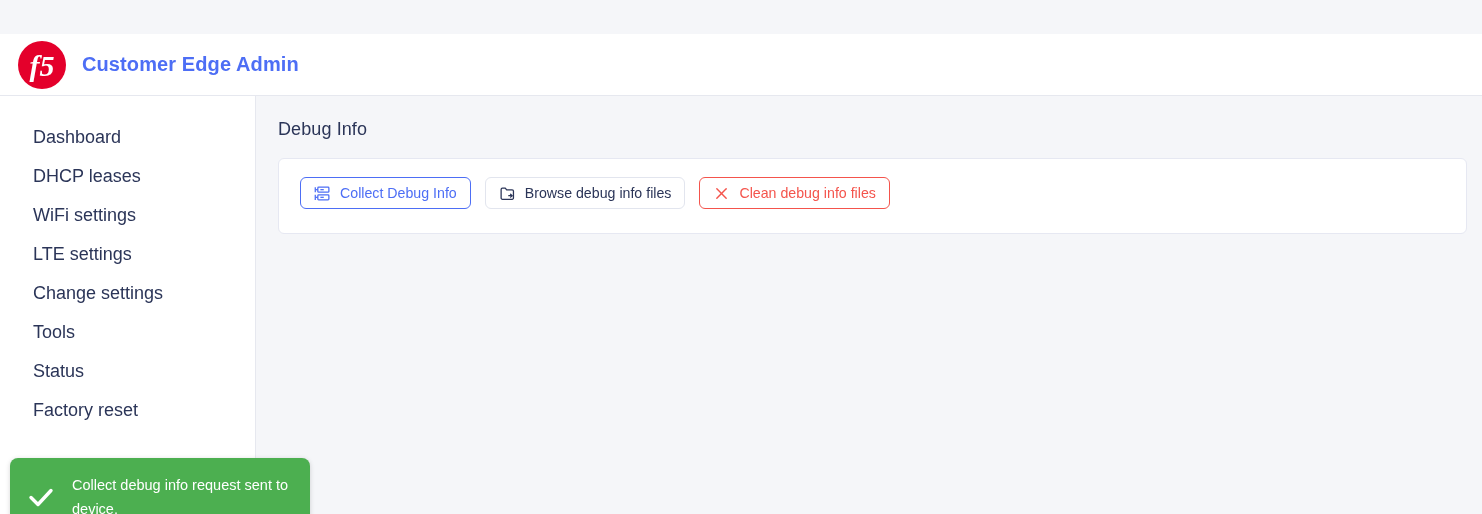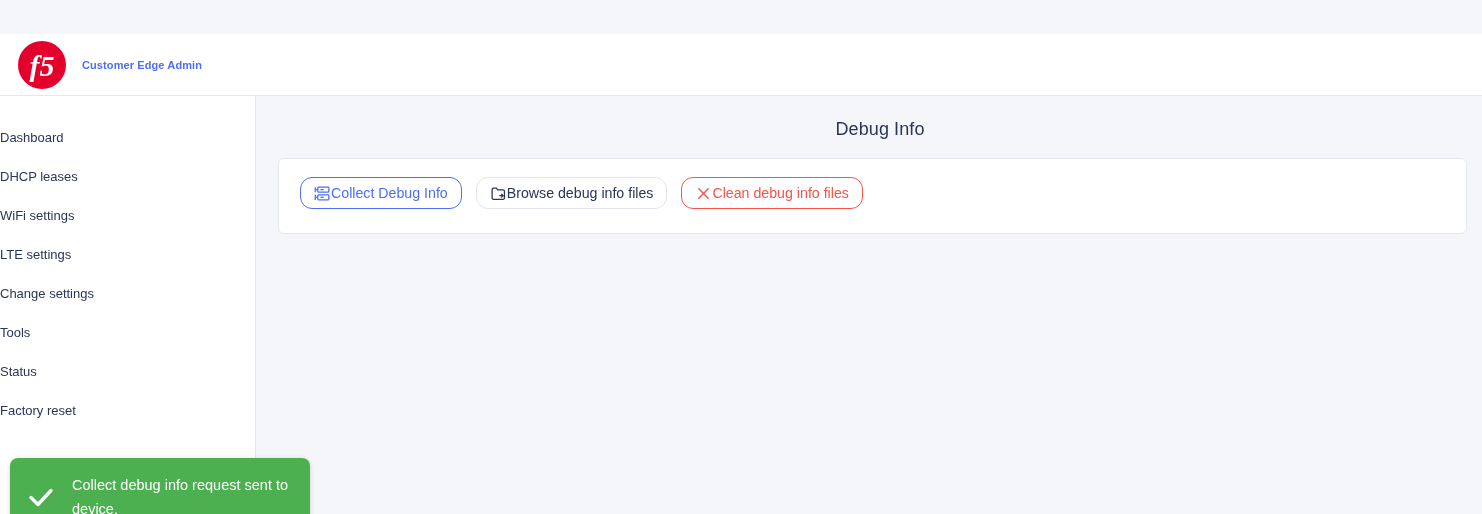--- a/index.html
+++ b/index.html
@@ -29,83 +29,84 @@
     align-items: center;
   }
   #logo-wrap {
     margin-left: 16px;
     width: 52px; height: 52px;
     display: flex; align-items: center; justify-content: center;
   }
   #logo-wrap svg { display: block; }
   #app-title {
     margin-left: 14px;
-    font-size: 11px;
+    font-size: 20px;
     font-weight: bold;
     color: #4d6ef5;
     letter-spacing: 0.1px;
     white-space: nowrap;
   }
 
   
   #sidebar {
     position: absolute;
     top: 62px; left: 0;
     width: 256px;
     height: 452px;
     background: #ffffff;
     border-right: 1px solid #e6e8ef;
     padding-top: 22px;
   }
   .nav-item {
     height: 39px;
     line-height: 39px;
-    font-size: 13px;
+    padding-left: 33px;
+    font-size: 18px;
     color: #2b3558;
     white-space: nowrap;
     cursor: pointer;
   }
 
   
   #main {
     position: absolute;
     top: 62px; left: 257px;
     width: 1225px;
     height: 452px;
     background: #f5f6f9;
   }
   #page-title {
     margin: 23px 0 0 21px;
     font-size: 18px;
     color: #2b3558;
     font-weight: normal;
     letter-spacing: 0.1px;
-    text-align: center;
   }
   #card {
     position: absolute;
     left: 21px; top: 62px;
     width: 1189px;
     height: 76px;
     background: #ffffff;
     border: 1px solid #e6e8f2;
     border-radius: 6px;
   }
   #button-row {
     position: absolute;
     left: 21px; top: 18px;
     display: flex;
     align-items: center;
   }
   .btn {
     height: 32px;
     display: inline-flex;
     align-items: center;
+    gap: 9px;
     padding: 0 13px;
-    border-radius: 12px;
+    border-radius: 6px;
     background: #ffffff;
     font-size: 14.2px;
     white-space: nowrap;
     cursor: pointer;
     margin-right: 14px;
   }
   .btn svg { display: block; flex: 0 0 auto; }
   .btn-primary {
     border: 1px solid #4d6ef5;
     color: #4d6ef5;

